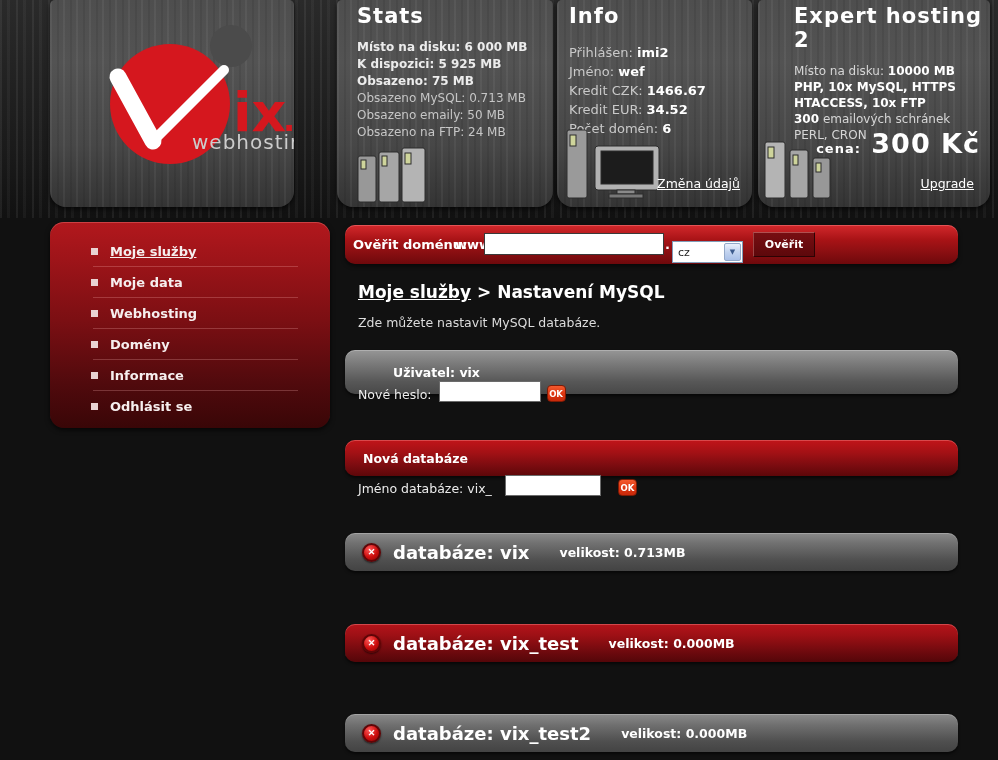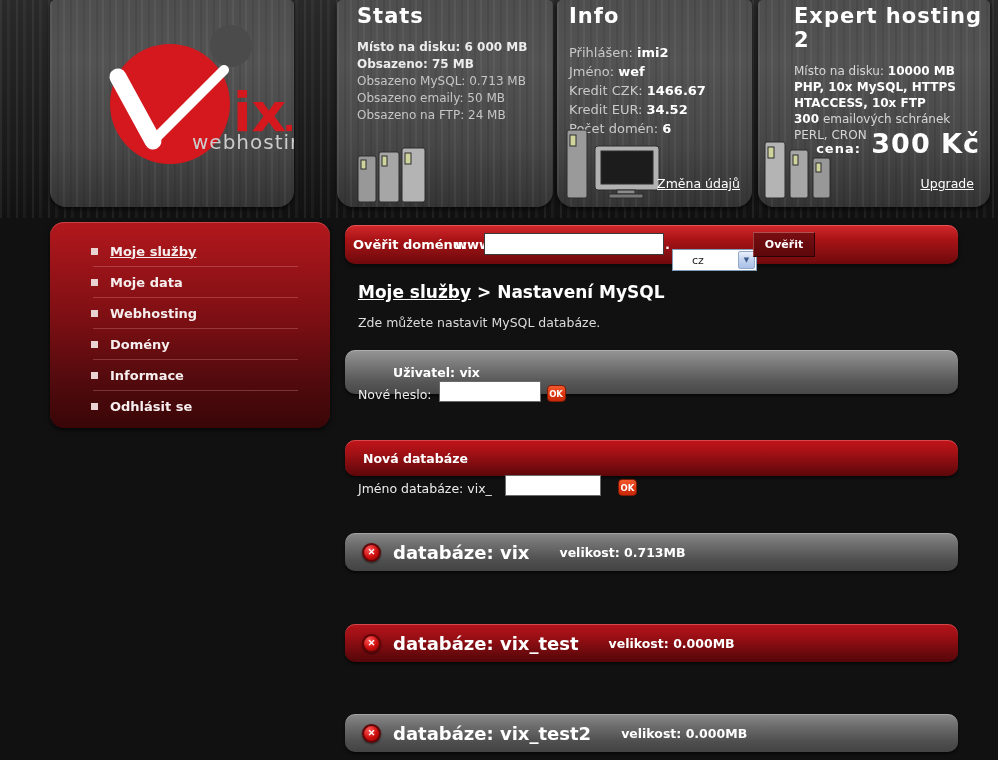--- a/index.html
+++ b/index.html
@@ -71,22 +71,22 @@
     background:linear-gradient(180deg,#d3282c 0%,#a81316 38%,#8c0f12 68%,#6e090c 100%);
     box-shadow:inset 0 1px 0 rgba(255,150,150,0.4), 0 2px 4px rgba(0,0,0,0.6);
   }
   .domain-bar > * { position:absolute; }
   .dc-label { left:8px;  top:12px; font-size:13px; font-weight:bold; color:#fff; }
   .dc-www   { left:110px; top:12px; font-size:13px; font-weight:bold; color:#fff; }
   .dc-input { left:139px; top:8px; width:170px; height:18px; border:1px solid #3a3a3a; background:#fff;
               font-size:13px; padding:1px 4px; font-family:inherit; }
   .dc-dot   { left:320px; top:12px; font-size:13px; font-weight:bold; color:#fff; }
   .tld-select {
-    left:327px; top:24px; width:64px; height:20px; background:#fff; border:1px solid #7f9db9;
-    font-size:11px; color:#222; display:flex; align-items:center; padding-left:19px; cursor:pointer;
+    left:327px; top:16px; width:64px; height:20px; background:#fff; border:1px solid #7f9db9;
+    font-size:11px; color:#222; display:flex; align-items:center; padding-left:5px; cursor:pointer;
   }
   .tld-arrow {
     position:absolute; right:1px; top:1px; width:17px; height:18px; border-radius:2px;
     background:linear-gradient(180deg,#eaf0fb 0%,#c2d3ef 50%,#a9c0e8 100%);
     border:1px solid #93a8c8; box-sizing:border-box;
     display:flex; align-items:center; justify-content:center; font-size:7px; color:#3c5a8c;
   }
   .verify-btn {
     left:408px; top:7px; width:62px; height:25px; cursor:pointer;
     background:linear-gradient(180deg,#770e12 0%,#5d080b 100%);
@@ -181,20 +181,21 @@
       <text x="183" y="131" font-size="54" font-weight="bold" fill="#d5171e">ix</text>
       <text x="233" y="131" font-size="32" font-weight="bold" fill="#d5171e">.cz</text>
       <text x="142" y="149" font-size="20" fill="#cccccc" letter-spacing="1">webhosting</text>
     </svg>
   </div>
 
   <div id="stats-panel" class="panel">
     <h2>Stats</h2>
     <div class="stats-lines">
       <div class="stats-line bold">Místo na disku: 6 000 MB</div>
+      <div class="stats-line bold">K dispozici: 5 925 MB</div>
       <div class="stats-line bold">Obsazeno: 75 MB</div>
       <div class="stats-line normal">Obsazeno MySQL: 0.713 MB</div>
       <div class="stats-line normal">Obsazeno emaily: 50 MB</div>
       <div class="stats-line normal">Obsazeno na FTP: 24 MB</div>
     </div>
     <svg class="icon-stats" width="70" height="56" viewBox="0 0 70 56">
       <g stroke="#2c2c2c" stroke-width="1">
         <rect x="1" y="9" width="18" height="46" rx="2" fill="#989898"></rect>
         <rect x="4" y="13" width="5" height="9" fill="#ced49b"></rect>
         <rect x="22" y="5" width="20" height="50" rx="2" fill="#a6a6a6"></rect>

